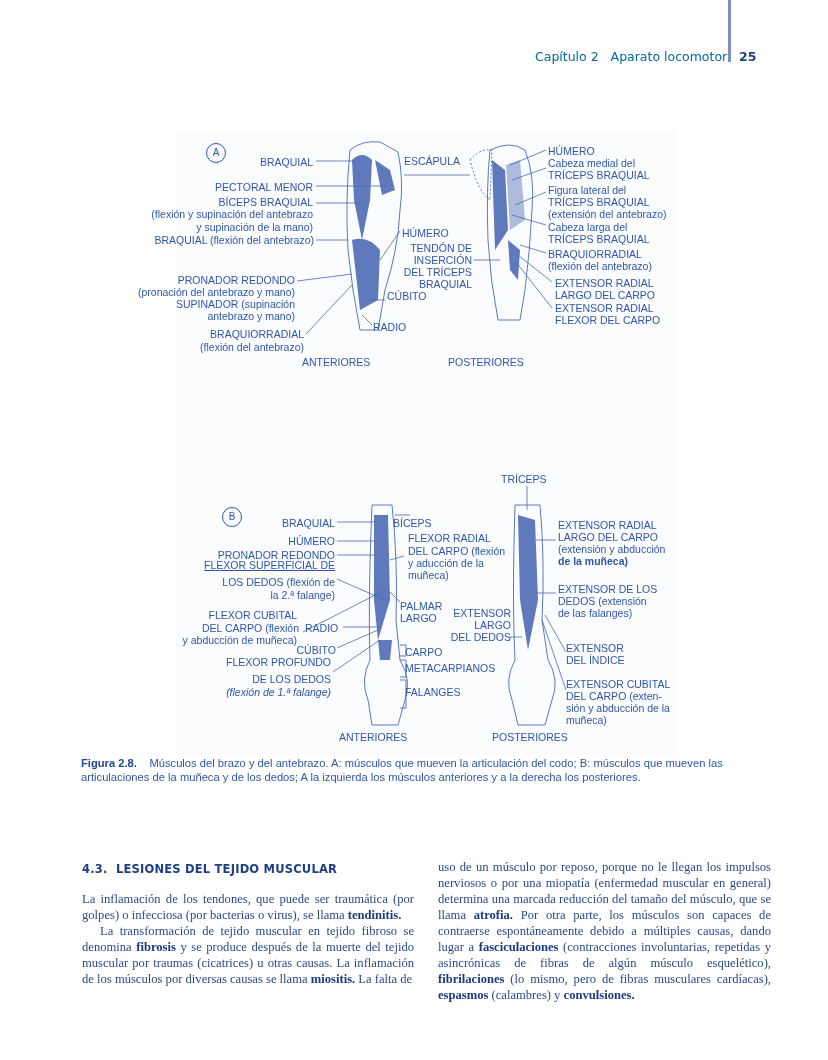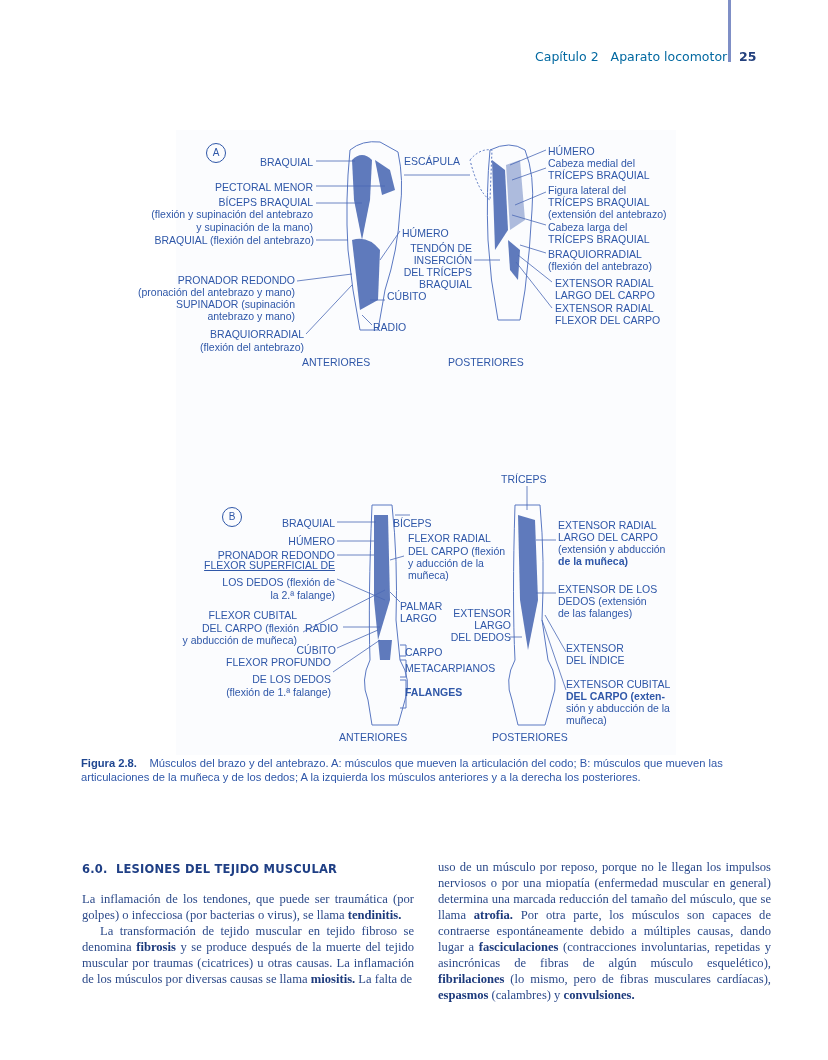--- a/index.html
+++ b/index.html
@@ -148,59 +148,59 @@
 <div class="lbl r" style="right:493px;top:559px;text-decoration:underline;">FLEXOR SUPERFICIAL DE</div>
 <div class="lbl r" style="right:493px;top:576px;">LOS DEDOS (flexión de</div>
 <div class="lbl r" style="right:493px;top:589px;">la 2.ª falange)</div>
 <div class="lbl r" style="right:531px;top:609px;">FLEXOR CUBITAL</div>
 <div class="lbl r" style="right:529px;top:622px;">DEL CARPO (flexión</div>
 <div class="lbl r" style="right:531px;top:634px;">y abducción de muñeca)</div>
 <div class="lbl" style="left:305px;top:622px;">RADIO</div>
 <div class="lbl r" style="right:492px;top:644px;">CÚBITO</div>
 <div class="lbl r" style="right:497px;top:656px;">FLEXOR PROFUNDO</div>
 <div class="lbl r" style="right:497px;top:673px;">DE LOS DEDOS</div>
-<div class="lbl r" style="right:497px;top:686px;">(flexión de 1.ª falange)</div>
+<div class="lbl r" style="right:497px;top:686px;font-style:italic;">(flexión de 1.ª falange)</div>
 
 <div class="lbl" style="left:393px;top:517px;">BÍCEPS</div>
 <div class="lbl" style="left:408px;top:532px;">FLEXOR RADIAL</div>
 <div class="lbl" style="left:408px;top:545px;">DEL CARPO (flexión</div>
 <div class="lbl" style="left:408px;top:557px;">y aducción de la</div>
 <div class="lbl" style="left:408px;top:569px;">muñeca)</div>
 <div class="lbl" style="left:400px;top:600px;">PALMAR</div>
 <div class="lbl" style="left:400px;top:612px;">LARGO</div>
 <div class="lbl r" style="right:317px;top:607px;">EXTENSOR</div>
 <div class="lbl r" style="right:317px;top:619px;">LARGO</div>
 <div class="lbl r" style="right:317px;top:631px;">DEL DEDOS</div>
 <div class="lbl" style="left:405px;top:646px;">CARPO</div>
 <div class="lbl" style="left:405px;top:662px;">METACARPIANOS</div>
-<div class="lbl" style="left:405px;top:686px;font-weight:bold;">FALANGES</div>
+<div class="lbl" style="left:405px;top:686px;">FALANGES</div>
 
 <div class="lbl" style="left:558px;top:519px;">EXTENSOR RADIAL</div>
 <div class="lbl" style="left:558px;top:531px;">LARGO DEL CARPO</div>
 <div class="lbl" style="left:558px;top:543px;">(extensión y abducción</div>
 <div class="lbl" style="left:558px;top:555px;font-weight:bold;">de la muñeca)</div>
 <div class="lbl" style="left:558px;top:583px;">EXTENSOR DE LOS</div>
 <div class="lbl" style="left:558px;top:595px;">DEDOS (extensión</div>
 <div class="lbl" style="left:558px;top:607px;">de las falanges)</div>
 <div class="lbl" style="left:566px;top:642px;">EXTENSOR</div>
 <div class="lbl" style="left:566px;top:654px;">DEL ÍNDICE</div>
 <div class="lbl" style="left:566px;top:678px;">EXTENSOR CUBITAL</div>
-<div class="lbl" style="left:566px;top:690px;font-weight:bold;">DEL CARPO (exten-</div>
+<div class="lbl" style="left:566px;top:690px;">DEL CARPO (exten-</div>
 <div class="lbl" style="left:566px;top:702px;">sión y abducción de la</div>
 <div class="lbl" style="left:566px;top:714px;">muñeca)</div>
 
 <div class="lbl" style="left:339px;top:731px;">ANTERIORES</div>
 <div class="lbl" style="left:492px;top:731px;">POSTERIORES</div>
 
 <div class="caption">
   <b>Figura 2.8.</b>&nbsp;&nbsp;&nbsp;
   <span>Músculos del brazo y del antebrazo. A: músculos que mueven la articulación del codo; B: músculos que mueven las articulaciones de la muñeca y de los dedos; A la izquierda los músculos anteriores y a la derecha los posteriores.</span>
 </div>
 
-<div class="section-title" style="white-space:pre">6.0.  LESIONES DEL TEJIDO MUSCULAR</div>
+<div class="section-title" style="white-space:pre">4.3.  LESIONES DEL TEJIDO MUSCULAR</div>
 
 <div class="col" style="left:82px;top:891px;width:332px;">
   <p><span>La inflamación de los tendones, que puede ser traumática (por golpes) o infecciosa (por bacterias o virus), se llama </span><b>tendinitis.</b></p>
   <p class="indent"><span>La transformación de tejido muscular en tejido fibroso se denomina </span><b>fibrosis</b><span> y se produce después de la muerte del tejido muscular por traumas (cicatrices) u otras causas. La inflamación de los músculos por diversas causas se llama </span><b>miositis.</b><span> La falta de</span></p>
 </div>
 
 <div class="col" style="left:438px;top:859px;width:333px;">
   <p><span>uso de un músculo por reposo, porque no le llegan los impulsos nerviosos o por una miopatía (enfermedad muscular en general) determina una marcada reducción del tamaño del músculo, que se llama </span><b>atrofia.</b><span> Por otra parte, los músculos son capaces de contraerse espontáneamente debido a múltiples causas, dando lugar a </span><b>fasciculaciones</b><span> (contracciones involuntarias, repetidas y asincrónicas de fibras de algún músculo esquelético), </span><b>fibrilaciones</b><span> (lo mismo, pero de fibras musculares cardíacas), </span><b>espasmos</b><span> (calambres) y </span><b>convulsiones.</b></p>
 </div>
 

